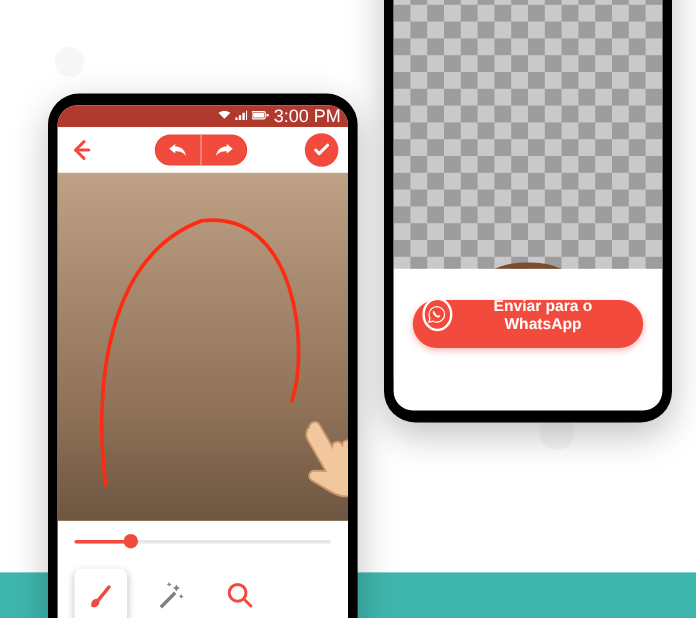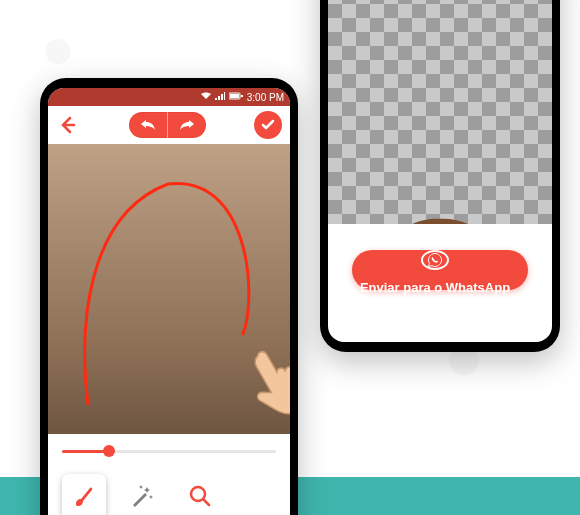--- a/index.html
+++ b/index.html
@@ -36,21 +36,21 @@
   .phone-left .screen { left:8px; right:8px; top:10px; bottom:10px; }
   .phone-right .screen { left:8px; right:8px; top:10px; bottom:10px; }
 
   
   .statusbar {
     height:18px; background:#b03a2e; color:#fff;
     display:flex; justify-content:flex-end; align-items:center;
     gap:4px; padding:0 6px; font-size:8px;
   }
   .status-ico { display:inline-block; }
-  .status-time { font-size:10px; }
+  .status-time { font-size:15px; }
 
   .toolbar {
     height:38px; background:#fff;
     display:flex; align-items:center; justify-content:space-between;
     padding:0 8px;
   }
   .tb-left, .tb-center, .tb-right { display:flex; align-items:center; }
   .back-btn { width:24px; height:24px; display:flex; align-items:center; justify-content:center; cursor:pointer; }
   .undo-redo {
     display:flex; background:#f24a3d; border-radius:18px; overflow:hidden;
@@ -125,21 +125,20 @@
   .share-area {
     height:92px; background:#fff; display:flex; align-items:center; justify-content:center;
     padding:0 16px;
   }
   .wa-btn {
     display:flex; align-items:center; gap:10px;
     background:#f24a3d; color:#fff; border:none;
     height:40px; padding:0 18px 16px 8px; border-radius:20px;
     font-size:13px; font-weight:600; cursor:pointer;
     box-shadow:0 2px 6px rgba(242,74,61,0.4);
-    flex-direction:column;
   }
   .wa-icon-wrap {
     width:28px; height:28px; border-radius:50%; background:rgba(255,255,255,0);
     border:2px solid #fff; display:flex; align-items:center; justify-content:center;
   }
 </style>
 </head>
 <body>
 
 <div class="stage">

